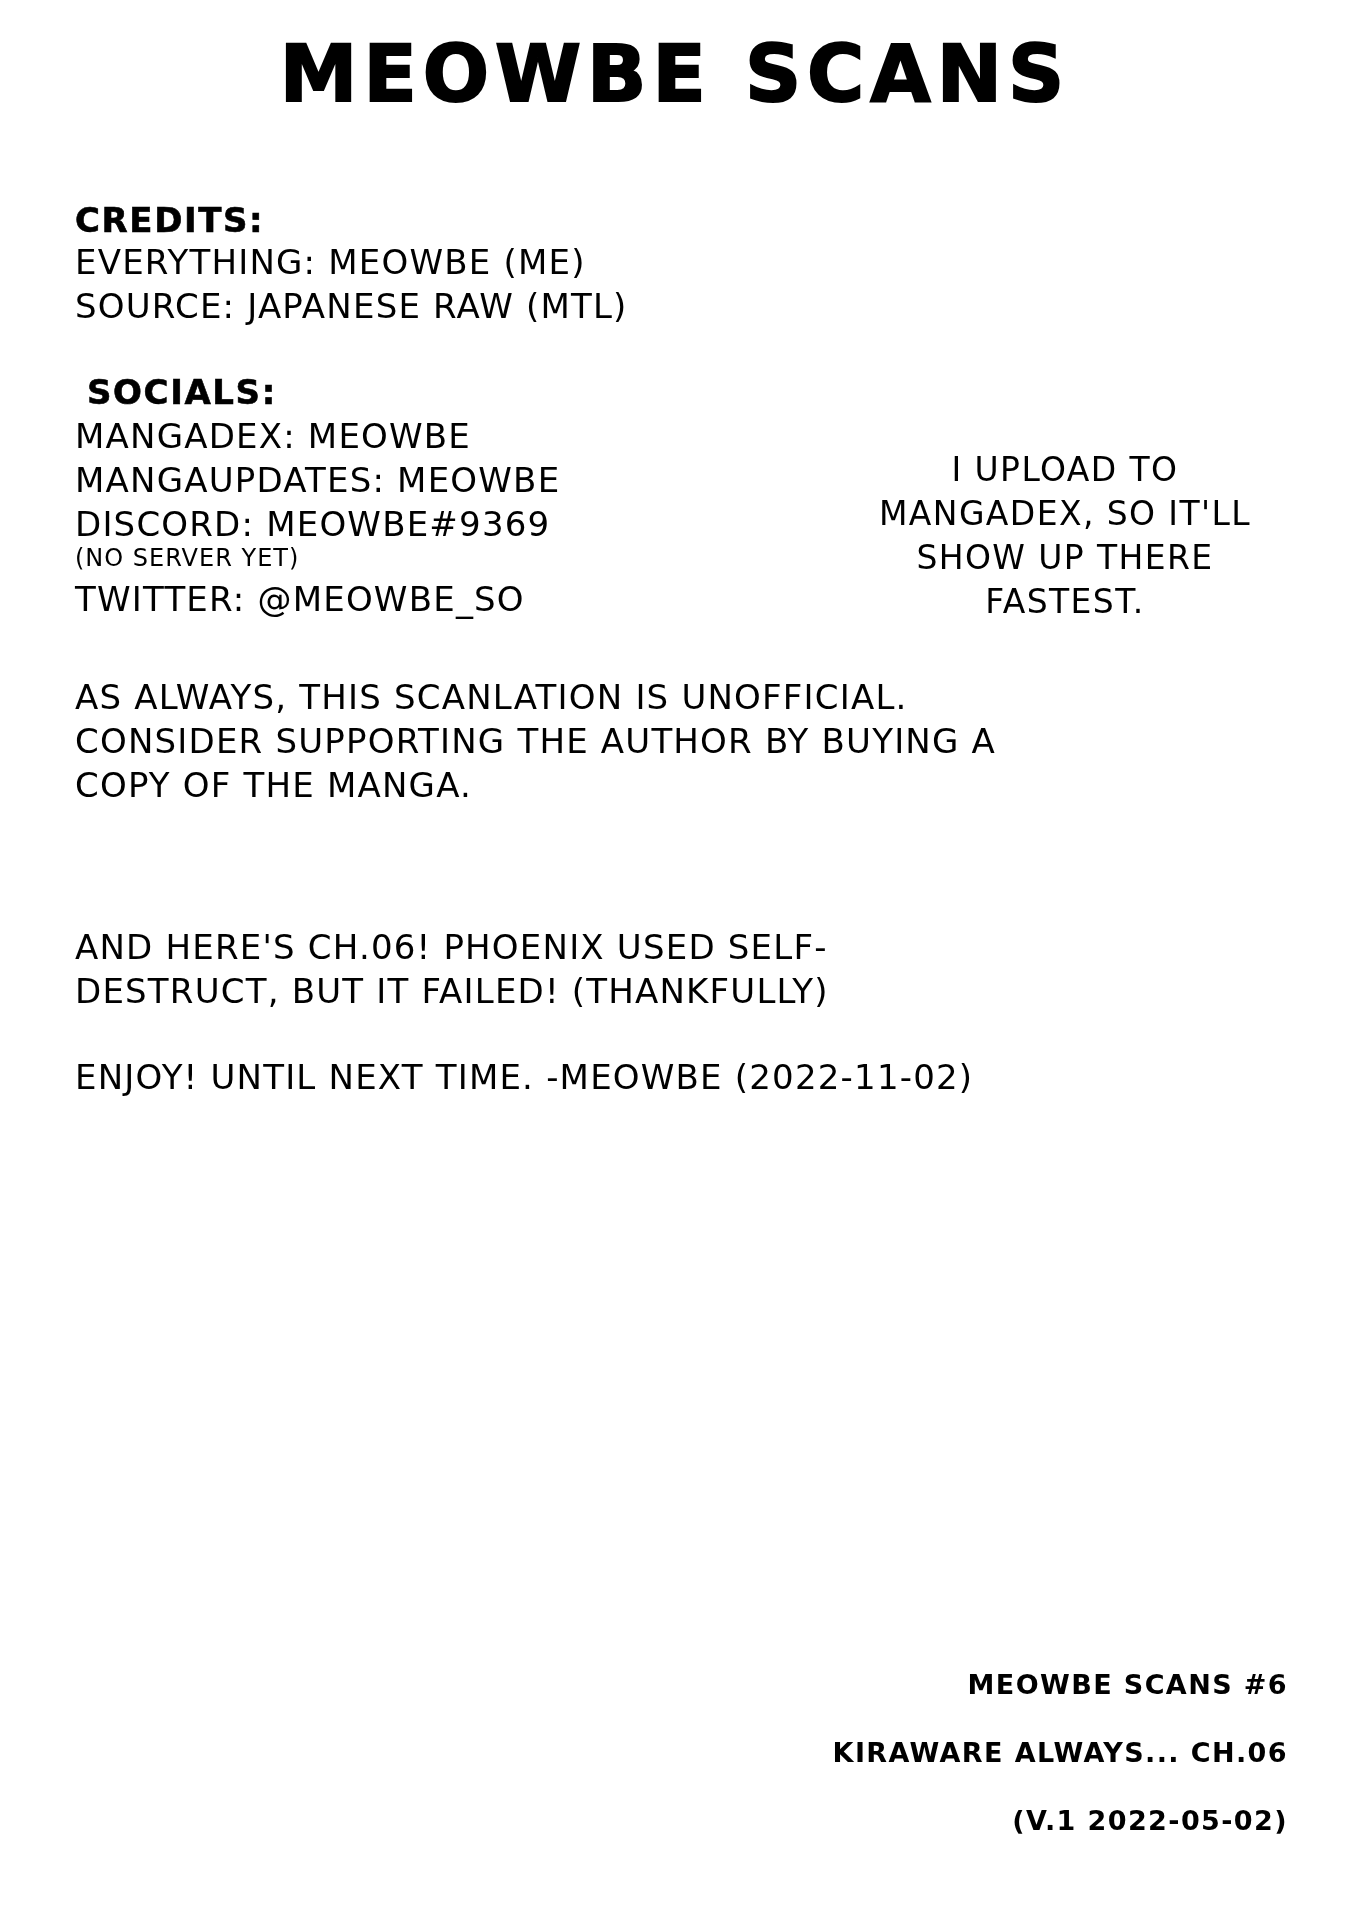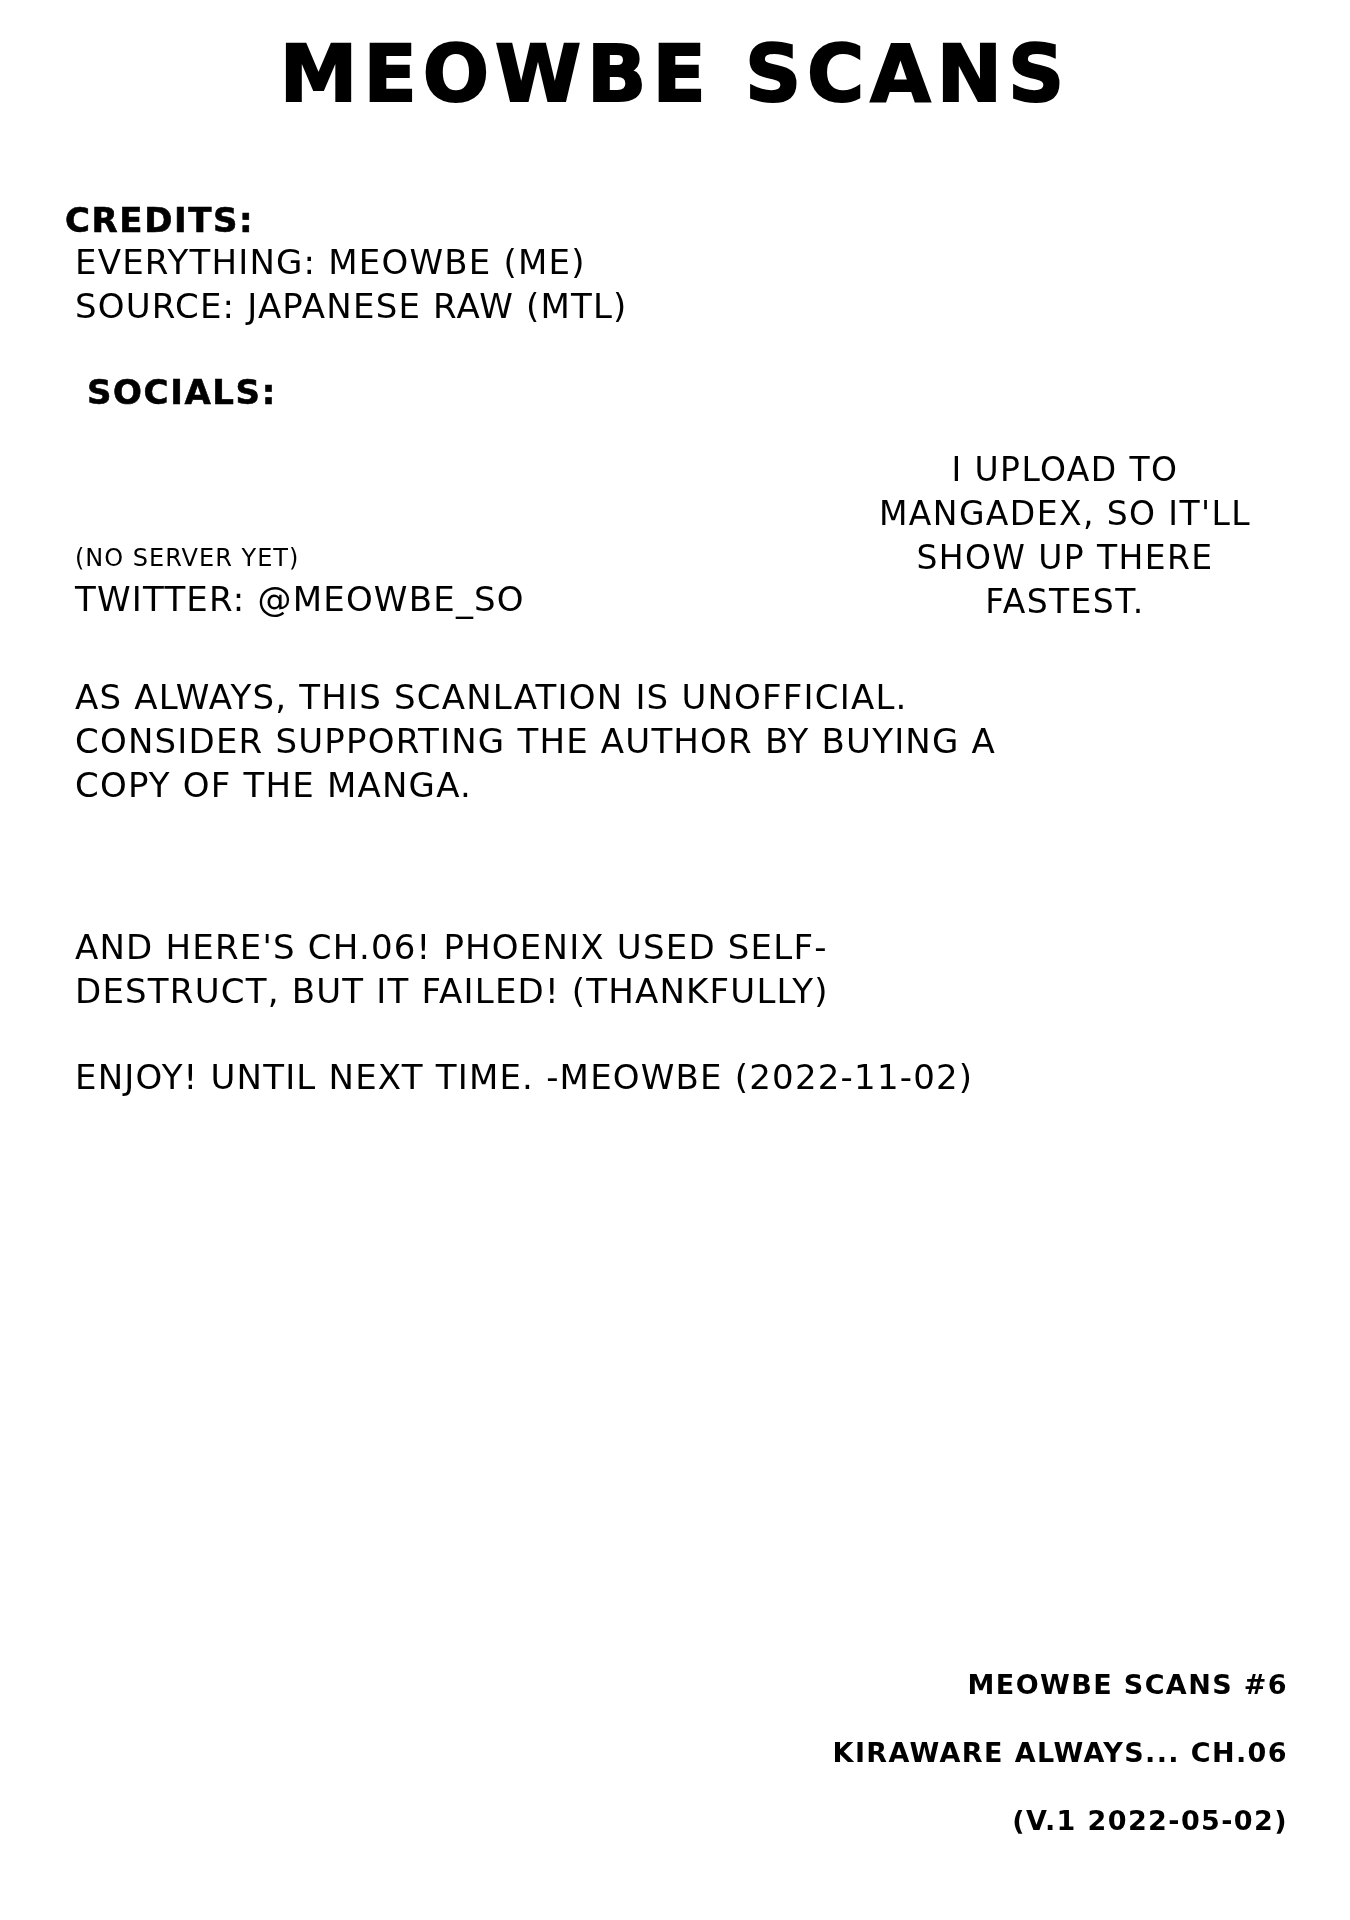--- a/index.html
+++ b/index.html
@@ -51,21 +51,21 @@
     font-size: 34px;
     letter-spacing: 1.6px;
     -webkit-text-stroke: 0.6px #000;
   }
   .small-note {
     font-size: 24px;
     line-height: 26px;
     letter-spacing: 1px;
   }
 
-  #credits-heading { left: 65px; top: 198px; }
+  #credits-heading { left: 75px; top: 198px; }
   #credits-lines   { left: 75px; top: 240px; }
 
   #socials-heading { left: 87px; top: 370px; }
   #socials-lines   { left: 75px; top: 414px; }
   #socials-note    { left: 75px; top: 545px; }
   #socials-twitter { left: 75px; top: 577px; }
 
   #sidebar-note {
     left: 840px;
     top: 448px;
@@ -101,20 +101,23 @@
 
 <div class="page">
 
   <div class="title">MEOWBE SCANS</div>
 
   <div class="block heading" id="credits-heading">CREDITS:</div>
   <div class="block" id="credits-lines">EVERYTHING: MEOWBE (ME)
 SOURCE: JAPANESE RAW (MTL)</div>
 
   <div class="block heading" id="socials-heading">SOCIALS:</div>
+  <div class="block" id="socials-lines">MANGADEX: MEOWBE
+MANGAUPDATES: MEOWBE
+DISCORD: MEOWBE#9369</div>
   <div class="block small-note" id="socials-note">(NO SERVER YET)</div>
   <div class="block" id="socials-twitter">TWITTER: @MEOWBE_SO</div>
 
   <div class="block" id="sidebar-note">I UPLOAD TO MANGADEX, SO IT'LL SHOW UP THERE FASTEST.</div>
 
   <div class="block" id="disclaimer">AS ALWAYS, THIS SCANLATION IS UNOFFICIAL.
 CONSIDER SUPPORTING THE AUTHOR BY BUYING A
 COPY OF THE MANGA.</div>
 
   <div class="block" id="chapter-note">AND HERE'S CH.06! PHOENIX USED SELF-

